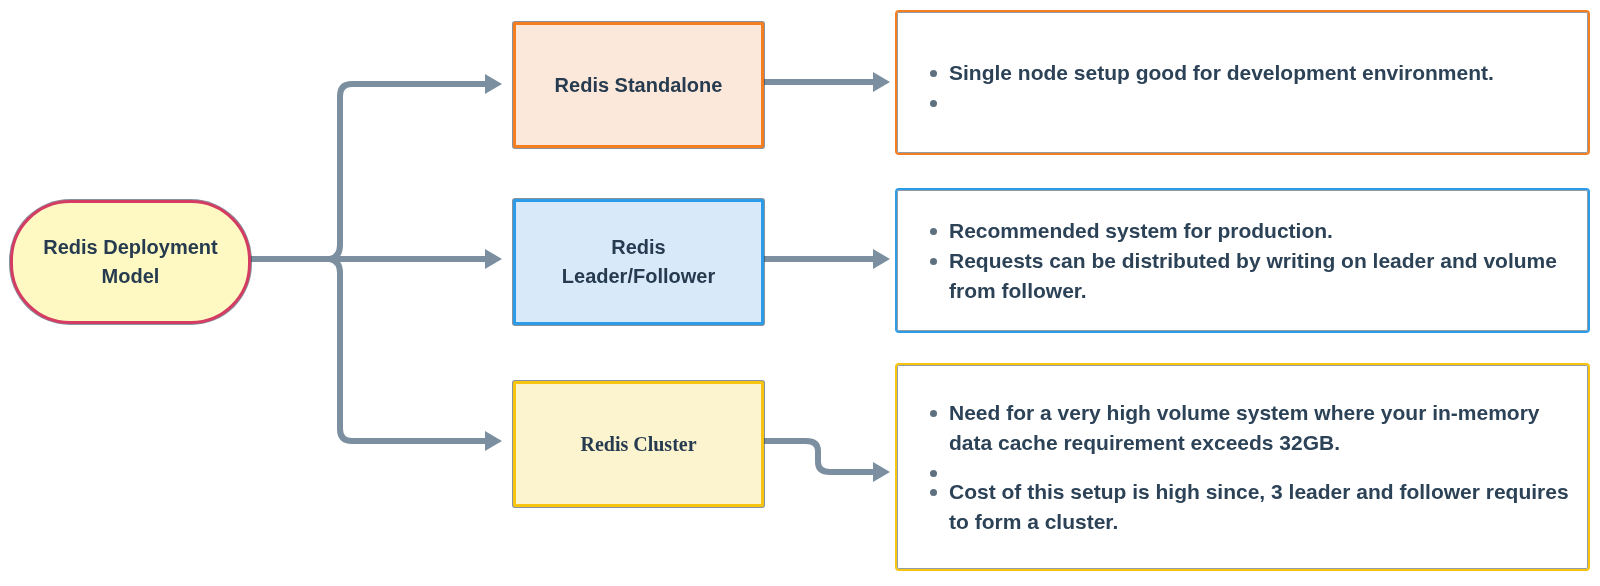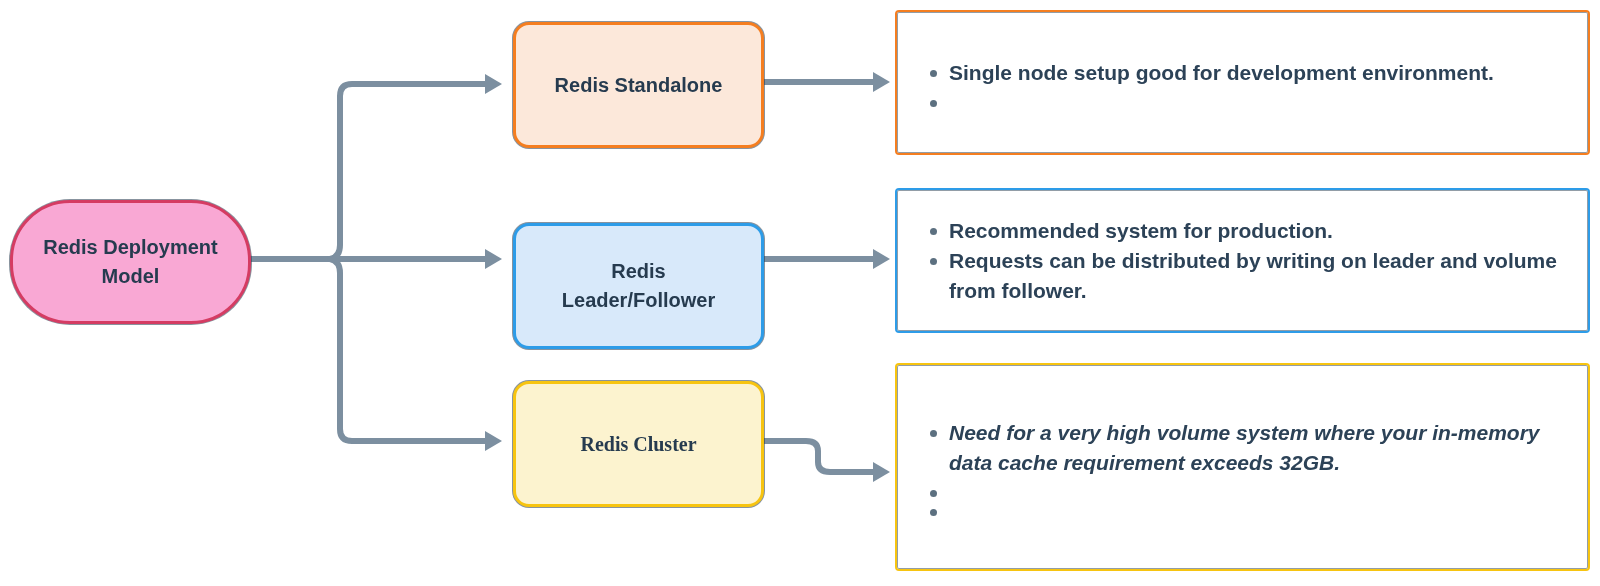--- a/index.html
+++ b/index.html
@@ -8,49 +8,49 @@
     width:1600px;height:586px;
     background:#ffffff;
     font-family:"Liberation Sans", sans-serif;
     overflow:hidden;
   }
   .connectors{position:absolute;left:0;top:0;width:1600px;height:586px;pointer-events:none;}
 
   
   .pill{
     position:absolute;left:10px;top:200px;width:235px;height:118px;
-    background:#f9a8d4;border:3px solid #D53C63;border-radius:60px;
+    background:#fef9c3;border:3px solid #D53C63;border-radius:60px;
     box-shadow:0 0 0 1px rgba(38,59,79,.55);
     display:flex;align-items:center;justify-content:center;text-align:center;
     color:#263B4F;font-weight:700;font-size:20px;line-height:29px;white-space:pre-line;
   }
 
   
   .node{
     position:absolute;left:513px;width:245px;height:120px;
-    border-radius:16px;border:3px solid;
+    border-radius:2px;border:3px solid;
     box-shadow:0 0 0 1px rgba(38,59,79,.55);
     display:flex;align-items:center;justify-content:center;text-align:center;
     color:#263B4F;font-weight:700;font-size:20px;line-height:29px;white-space:pre-line;
   }
   .node-standalone{top:22px;background:#FCE8DA;border-color:#F57E20;}
-  .node-leader{top:199px;background:#D8E9FA;border-color:#2D9CE8;margin-top:24px;}
+  .node-leader{top:199px;background:#D8E9FA;border-color:#2D9CE8;}
   .node-cluster{top:381px;background:#FCF3CF;border-color:#F7C410;font-family:Liberation Serif, serif;}
 
   
   .ann{
     position:absolute;left:895px;width:695px;
     background:#ffffff;border:2.5px solid;border-radius:4px;
     box-shadow:inset 0 0 0 1px rgba(38,59,79,.5);
     display:flex;flex-direction:column;justify-content:center;
     box-sizing:border-box;padding:6px 14px 6px 0;
   }
   .ann-1{top:10px;height:145px;border-color:#F57E20;}
   .ann-2{top:188px;height:145px;border-color:#2D9CE8;}
-  .ann-3{top:363px;height:208px;border-color:#F7C410;font-style:italic;}
+  .ann-3{top:363px;height:208px;border-color:#F7C410;}
 
   .bullet-row{display:flex;align-items:flex-start;}
   .dot{
     flex:0 0 auto;width:7px;height:7px;border-radius:50%;
     background:#5C7080;margin:12px 12px 0 33px;
   }
   .bullet-text{
     color:#2C4257;font-weight:700;font-size:21px;line-height:30px;
     white-space:pre-line;
   }
@@ -124,16 +124,18 @@
     <div class="bullet-row">
       <span class="dot"></span>
       <span class="bullet-text">Need for a very high volume system where your in-memory
 data cache requirement exceeds 32GB.</span>
     </div>
     <div class="bullet-row">
       <span class="dot"></span>
     </div>
     <div class="bullet-row">
       <span class="dot"></span>
+      <span class="bullet-text">Cost of this setup is high since, 3 leader and follower requires
+to form a cluster.</span>
     </div>
   </div>
 
 </div>
 
 </body></html>

